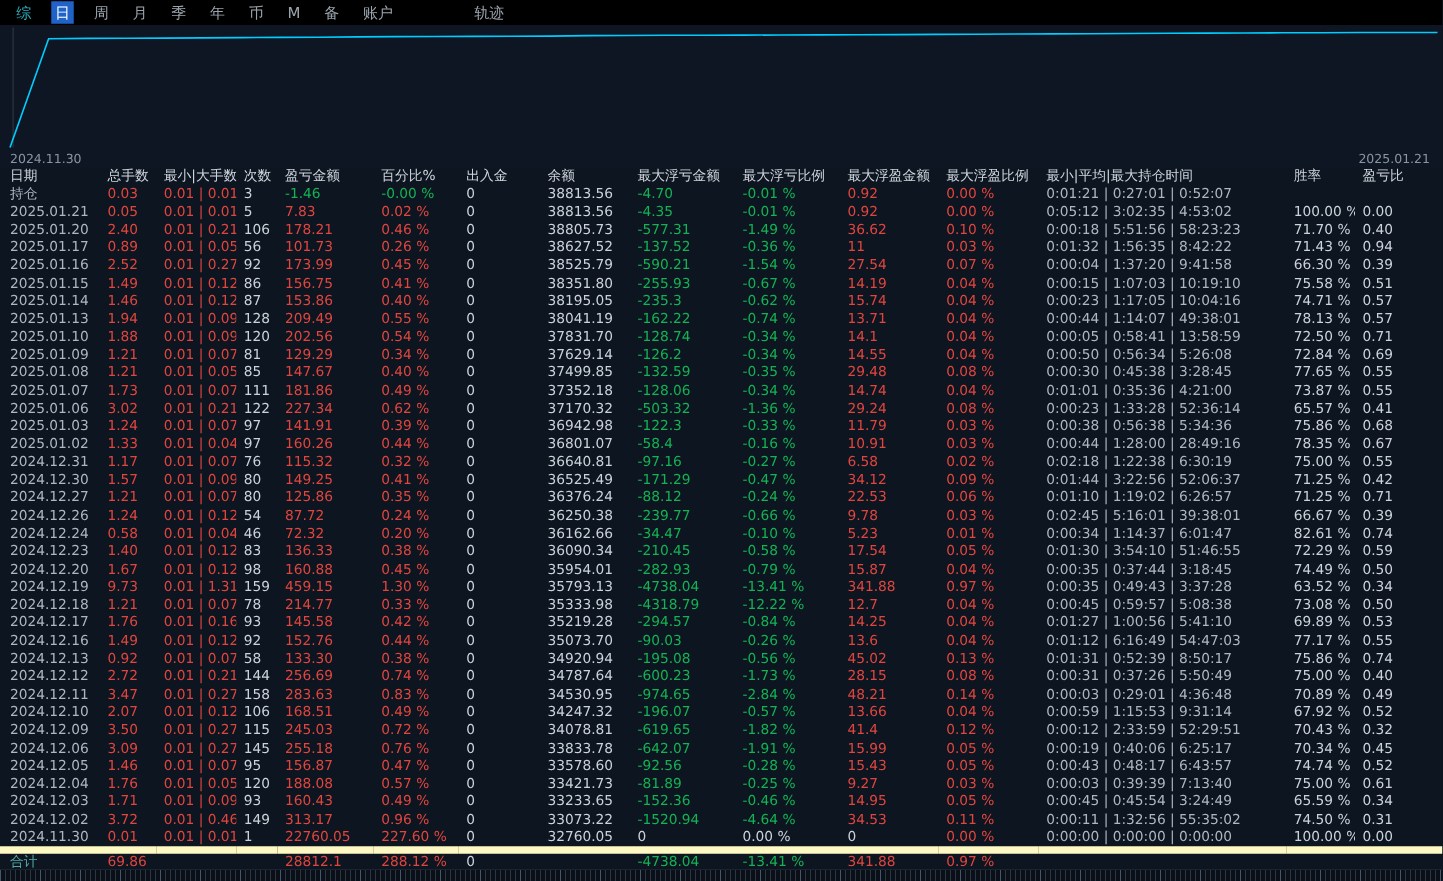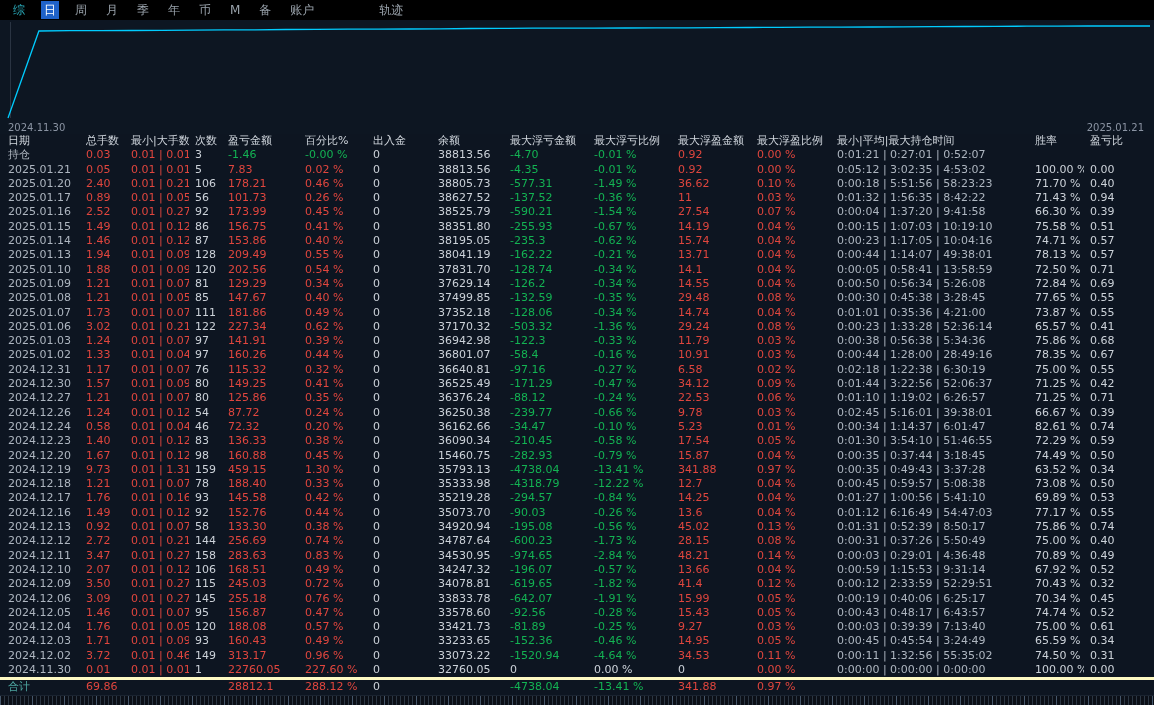--- a/index.html
+++ b/index.html
@@ -38,21 +38,21 @@
   .col-max_float_loss_pct{width:84px}
   .col-max_float_profit{width:79px}
   .col-max_float_profit_pct{width:80px}
   .col-hold_time{width:198px}
   .col-win_rate{width:55px}
   td.col-win_rate{text-align:center;padding-right:4px}
   .pos{color:#e0463e}
   .neg{color:#13b353}
   .dim{color:#aeb6c0}
   .total-label{color:#4fa8a2}
-  tr.total td{border-top:3px solid #fef9c3}
+  tr.total td{border-top:6px solid #fef9c3}
 
   
   .ruler{position:absolute;left:0;right:0;bottom:0;height:10px;background:#0b0f17;
     background-image:
       repeating-linear-gradient(90deg,#46576b 0 1px,transparent 1px 32px),
       repeating-linear-gradient(90deg,#2c3744 0 1px,transparent 1px 4px);
     border-top:1px solid #1a2330}
 </style>
 </head>
 <body>
@@ -225,21 +225,21 @@
         <tr>
           <td class="col-date dim">2025.01.13</td>
           <td class="col-lots pos">1.94</td>
           <td class="col-minmax pos">0.01 | 0.09</td>
           <td class="col-count">128</td>
           <td class="col-pnl pos">209.49</td>
           <td class="col-pct pos">0.55 %</td>
           <td class="col-cashflow">0</td>
           <td class="col-balance">38041.19</td>
           <td class="col-max_float_loss neg">-162.22</td>
-          <td class="col-max_float_loss_pct neg">-0.21 %</td>
+          <td class="col-max_float_loss_pct neg">-0.74 %</td>
           <td class="col-max_float_profit pos">13.71</td>
           <td class="col-max_float_profit_pct pos">0.04 %</td>
           <td class="col-hold_time dim">0:00:44 | 1:14:07 | 49:38:01</td>
           <td class="col-win_rate">78.13 %</td>
           <td class="col-pl_ratio">0.57</td>
         </tr>
         <tr>
           <td class="col-date dim">2025.01.10</td>
           <td class="col-lots pos">1.88</td>
           <td class="col-minmax pos">0.01 | 0.09</td>
@@ -461,21 +461,21 @@
           <td class="col-pl_ratio">0.59</td>
         </tr>
         <tr>
           <td class="col-date dim">2024.12.20</td>
           <td class="col-lots pos">1.67</td>
           <td class="col-minmax pos">0.01 | 0.12</td>
           <td class="col-count">98</td>
           <td class="col-pnl pos">160.88</td>
           <td class="col-pct pos">0.45 %</td>
           <td class="col-cashflow">0</td>
-          <td class="col-balance">15460.75</td>
+          <td class="col-balance">35954.01</td>
           <td class="col-max_float_loss neg">-282.93</td>
           <td class="col-max_float_loss_pct neg">-0.79 %</td>
           <td class="col-max_float_profit pos">15.87</td>
           <td class="col-max_float_profit_pct pos">0.04 %</td>
           <td class="col-hold_time dim">0:00:35 | 0:37:44 | 3:18:45</td>
           <td class="col-win_rate">74.49 %</td>
           <td class="col-pl_ratio">0.50</td>
         </tr>
         <tr>
           <td class="col-date dim">2024.12.19</td>
@@ -492,21 +492,21 @@
           <td class="col-max_float_profit_pct pos">0.97 %</td>
           <td class="col-hold_time dim">0:00:35 | 0:49:43 | 3:37:28</td>
           <td class="col-win_rate">63.52 %</td>
           <td class="col-pl_ratio">0.34</td>
         </tr>
         <tr>
           <td class="col-date dim">2024.12.18</td>
           <td class="col-lots pos">1.21</td>
           <td class="col-minmax pos">0.01 | 0.07</td>
           <td class="col-count">78</td>
-          <td class="col-pnl pos">188.40</td>
+          <td class="col-pnl pos">214.77</td>
           <td class="col-pct pos">0.33 %</td>
           <td class="col-cashflow">0</td>
           <td class="col-balance">35333.98</td>
           <td class="col-max_float_loss neg">-4318.79</td>
           <td class="col-max_float_loss_pct neg">-12.22 %</td>
           <td class="col-max_float_profit pos">12.7</td>
           <td class="col-max_float_profit_pct pos">0.04 %</td>
           <td class="col-hold_time dim">0:00:45 | 0:59:57 | 5:08:38</td>
           <td class="col-win_rate">73.08 %</td>
           <td class="col-pl_ratio">0.50</td>

